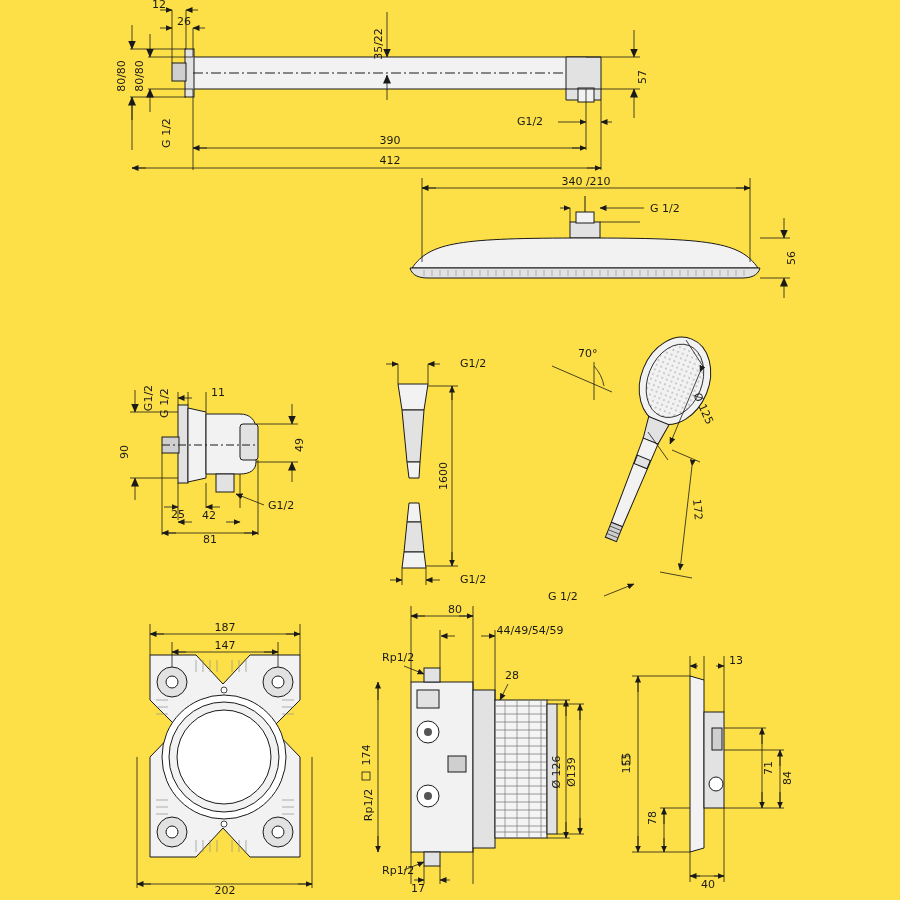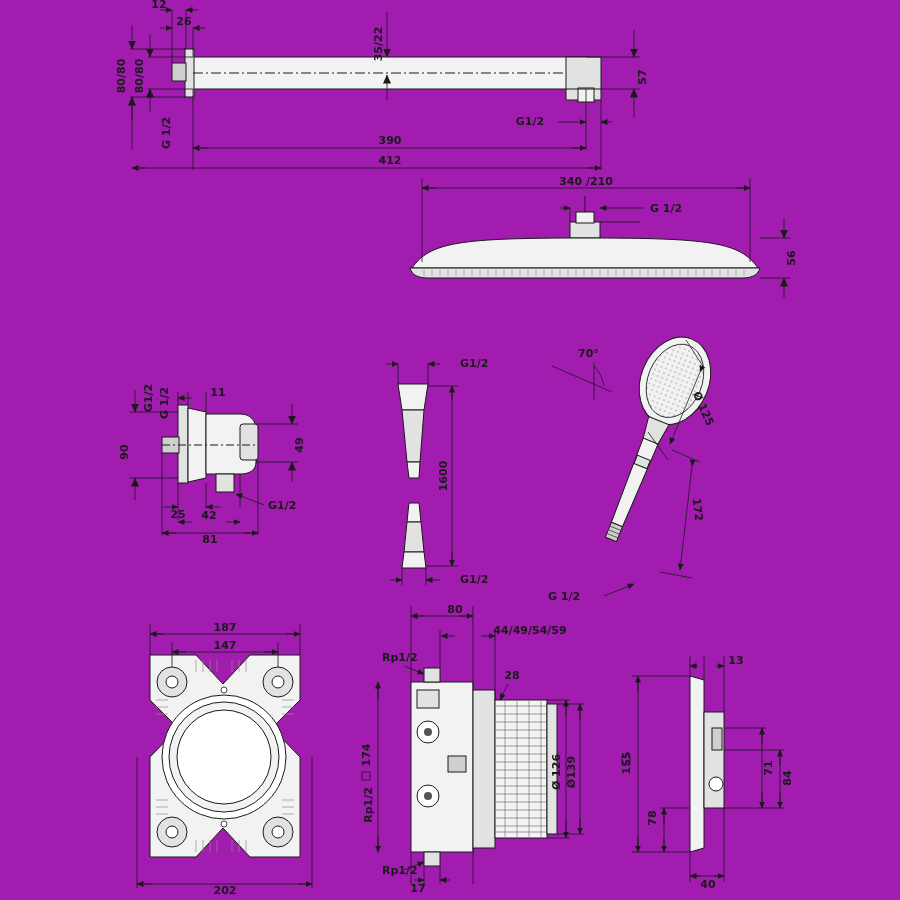--- a/index.html
+++ b/index.html
@@ -7,23 +7,22 @@
     padding: 0;
     background: #ffffff;
   }
   body {
     font-family: "DejaVu Sans", sans-serif;
   }
   #sheet {
     position: relative;
     width: 900px;
     height: 900px;
-    background: #a21caf;
+    background: #fde047;
     overflow: hidden;
-    font-weight: bold;
   }
   #sheet svg {
     position: absolute;
     left: 0;
     top: 0;
   }
   .dimtext {
     font-family: "DejaVu Sans", sans-serif;
     font-size: 11px;
     fill: #1a1a1a;

